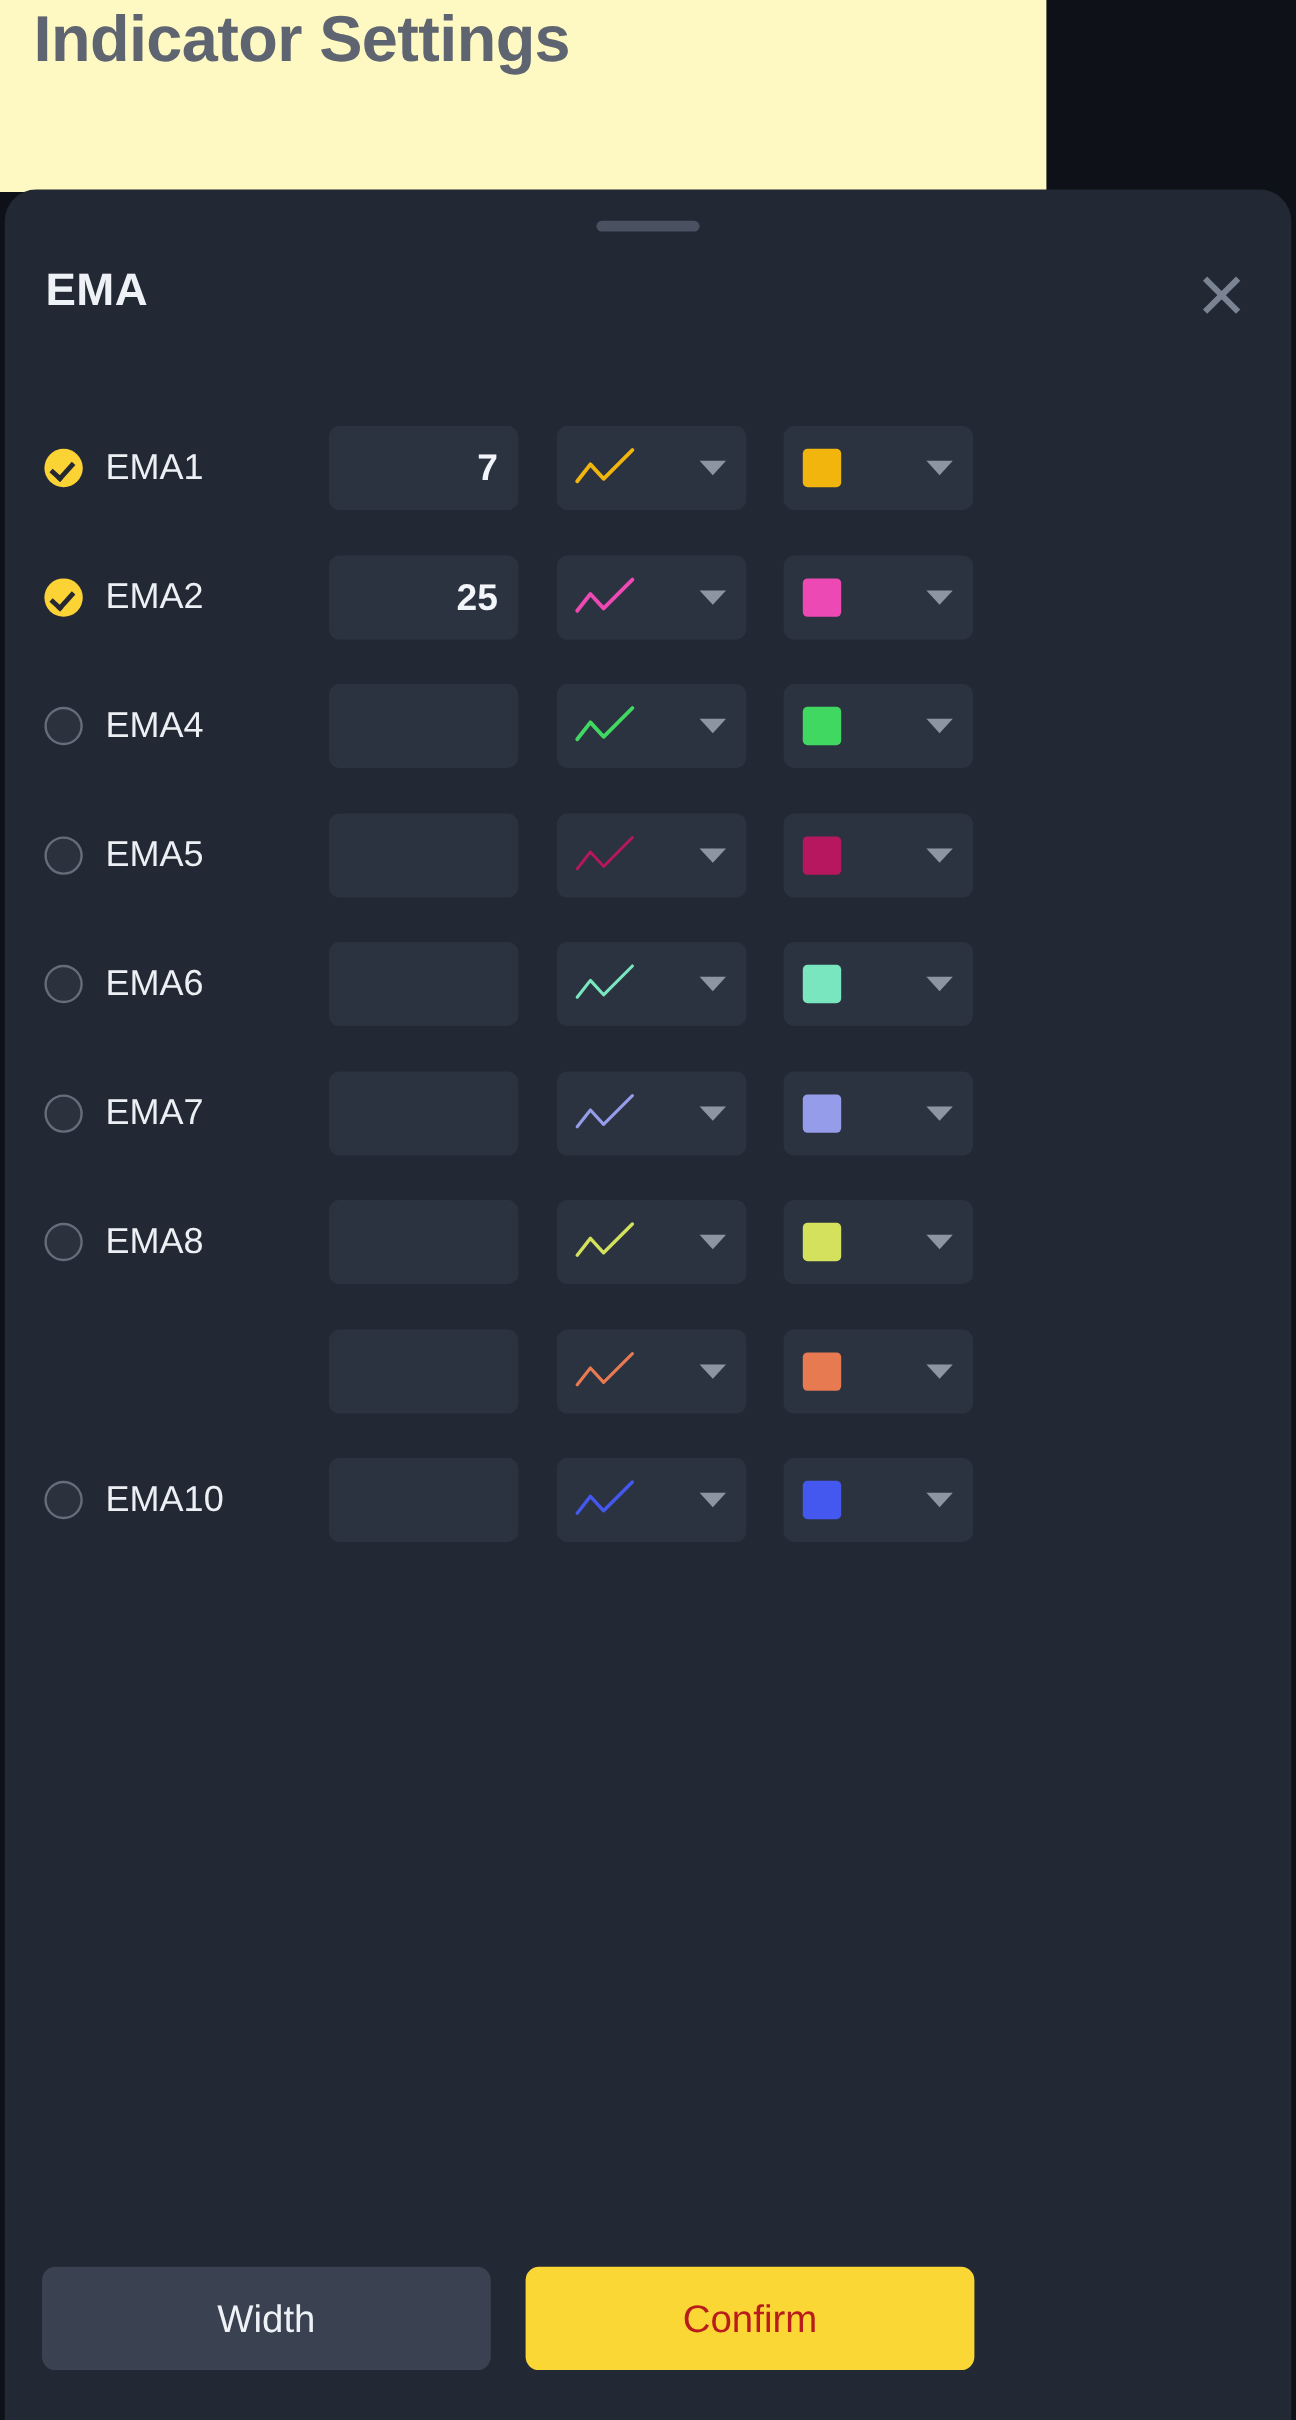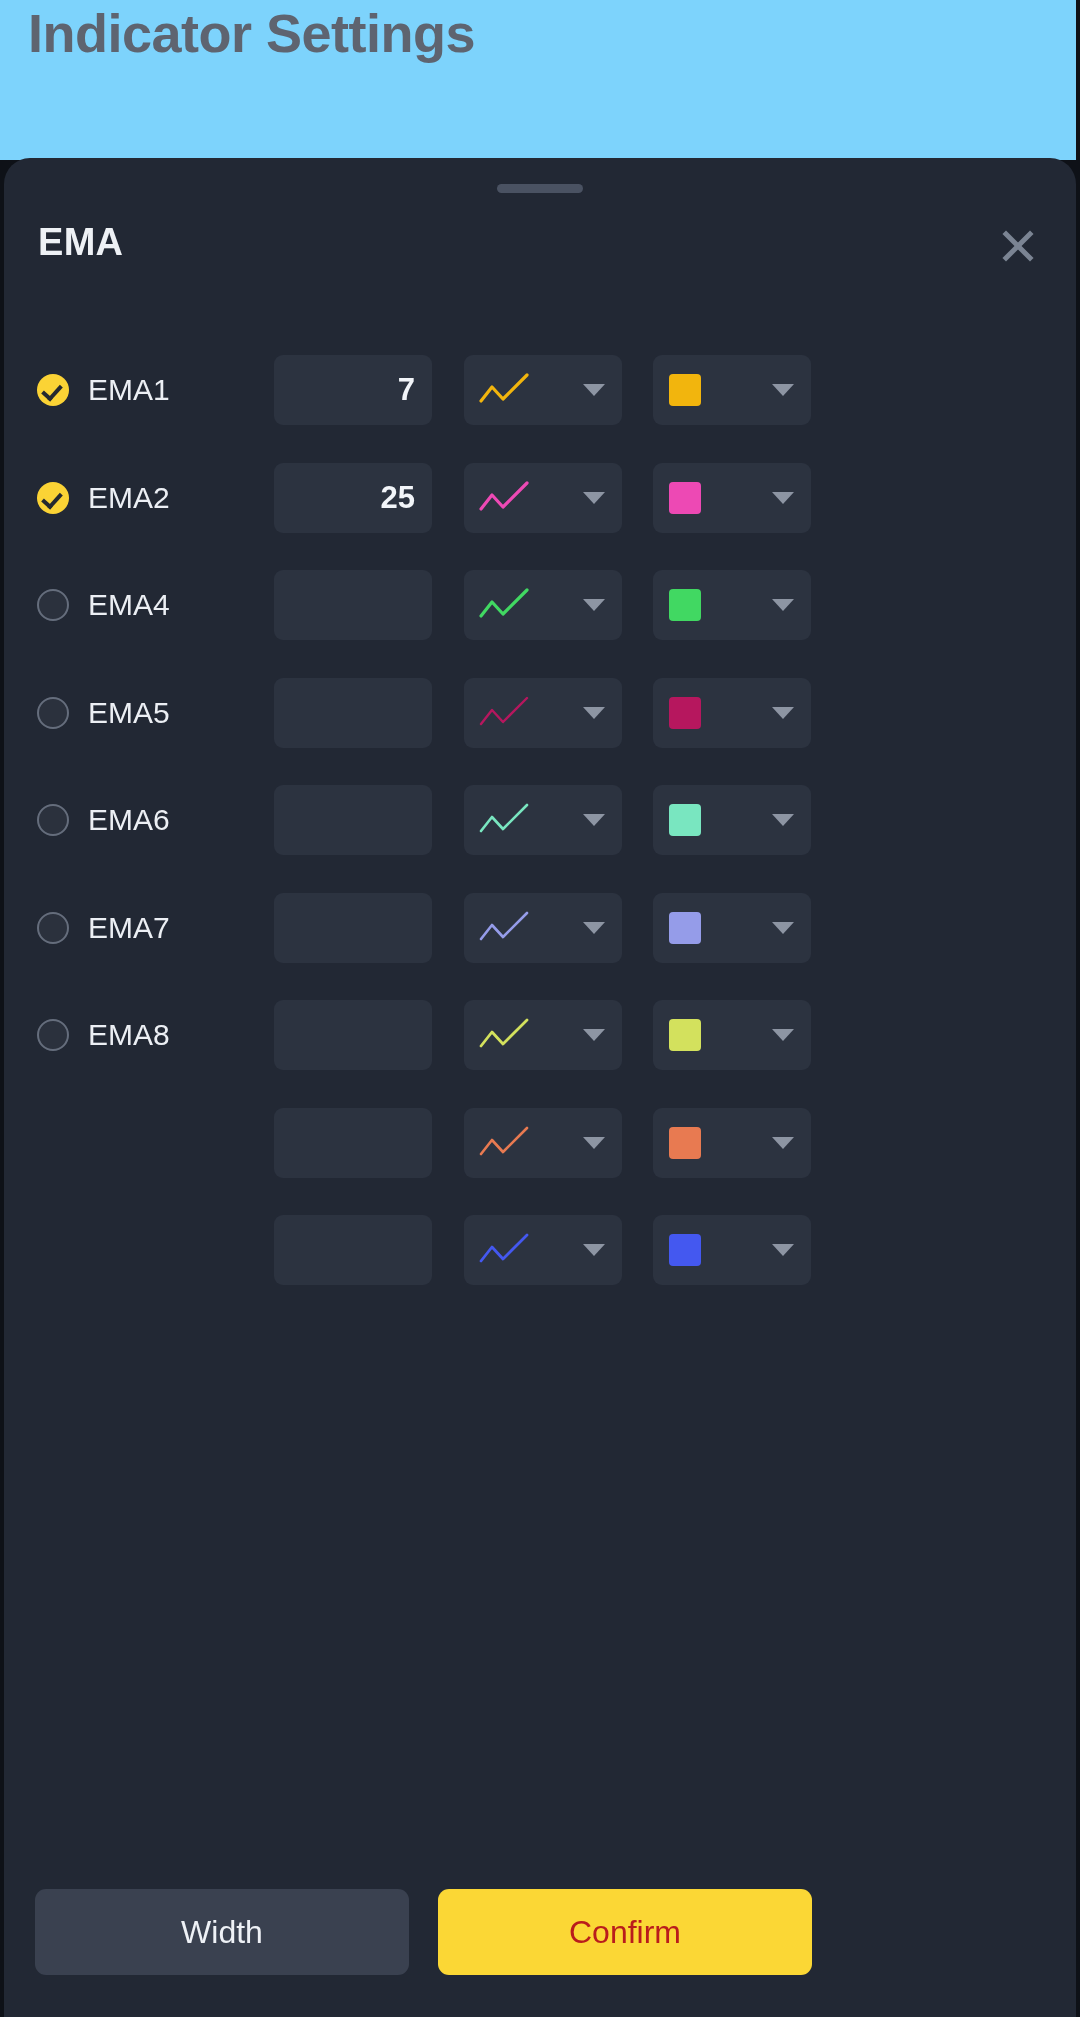--- a/index.html
+++ b/index.html
@@ -19,23 +19,23 @@
     position: relative;
     width: 1080px;
     height: 2017px;
     background: #0e1117;
   }
 
   
   .backdrop {
     position: absolute;
     top: 0; left: 0;
-    width: 1076px;
+    width: 872px;
     height: 160px;
-    background: #7dd3fc;
+    background: #fef9c3;
   }
   .backdrop-title {
     position: absolute;
     left: 28px;
     top: 2px;
     font-size: 54px;
     font-weight: bold;
     color: #5e6470;
     letter-spacing: -0.5px;
     line-height: 62px;
@@ -436,20 +436,24 @@
               <polyline points="3,31 14,17 25,29 49,5" fill="none" stroke="#e87a51" stroke-width="2.6" stroke-linecap="round" stroke-linejoin="round"></polyline>
             </svg>
             <div class="caret"></div>
           </div>
           <div class="ctl color-cell">
             <div class="swatch" style="background: rgb(232, 122, 81);"></div>
             <div class="caret"></div>
           </div>
         </div>
         <div class="row">
+          <div class="index-cell">
+            <div class="check off"></div>
+            <div class="index-label">EMA10</div>
+          </div>
           <div class="ctl value-cell">
             <span class="value-text"></span>
           </div>
           <div class="ctl width-cell">
             <svg class="width-icon" viewBox="0 0 58 40">
               <polyline points="3,31 14,17 25,29 49,5" fill="none" stroke="#4458f0" stroke-width="2.8" stroke-linecap="round" stroke-linejoin="round"></polyline>
             </svg>
             <div class="caret"></div>
           </div>
           <div class="ctl color-cell">

